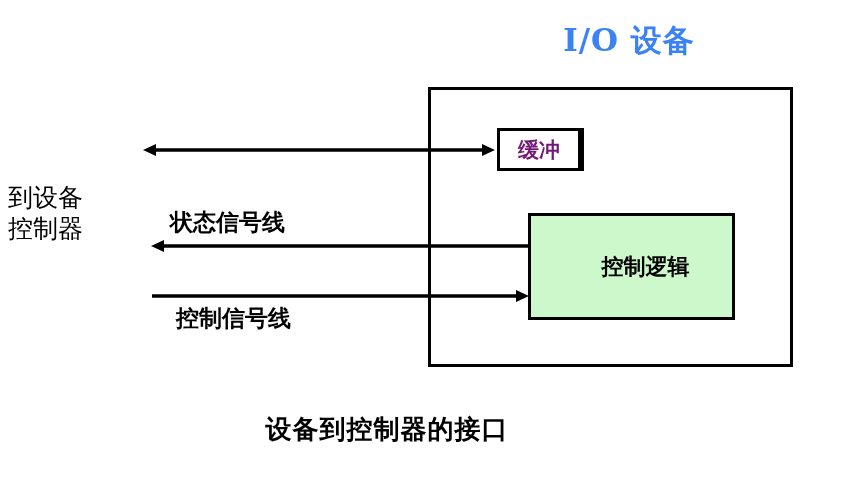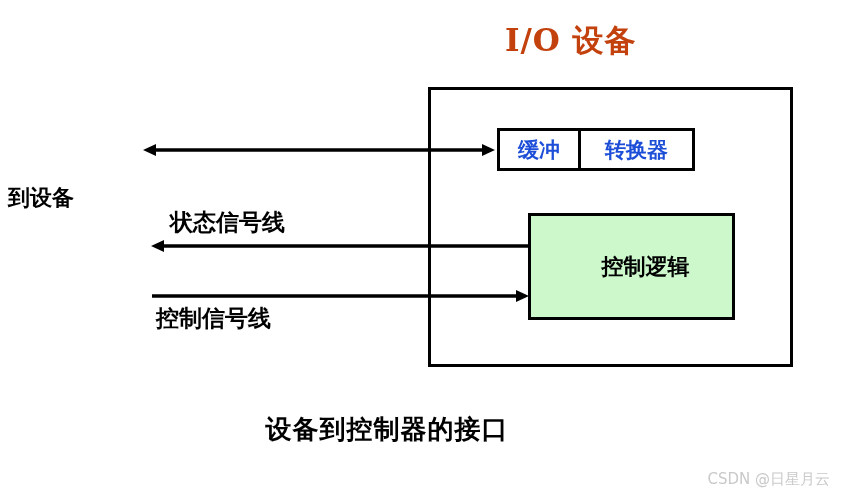--- a/index.html
+++ b/index.html
@@ -14,29 +14,29 @@
     position: relative;
     width: 842px;
     height: 495px;
     background: #ffffff;
     overflow: hidden;
   }
 
   
   #io-title {
     position: absolute;
-    left: 505px;
+    left: 519px;
     top: 20px;
     width: 220px;
-    text-align: left;
+    text-align: center;
     font-family: "DejaVu Serif", "Liberation Serif", serif;
     font-weight: bold;
     font-size: 31px;
     letter-spacing: 1px;
-    color: #c2410c;
+    color: #3b82f6;
     white-space: nowrap;
   }
 
   
   #device-box {
     position: absolute;
     left: 428px;
     top: 87px;
     width: 365px;
     height: 280px;
@@ -56,21 +56,21 @@
     box-sizing: border-box;
     background: #ffffff;
   }
   .bufcell {
     display: flex;
     align-items: center;
     justify-content: center;
     font-family: Liberation Mono, monospace;
     font-weight: bold;
     font-size: 21px;
-    color: #1d4ed8;
+    color: #701a75;
     padding: 0 21px;
     white-space: nowrap;
     box-sizing: border-box;
   }
   #buffer-cell { width: 81px; border-right: 3px solid #000000; }
   #converter-cell { width: 111px; }
 
   
   #control-logic-box {
     position: absolute;
@@ -93,39 +93,39 @@
     white-space: nowrap;
     margin-left: 28px;
   }
 
   
   #to-controller {
     position: absolute;
     left: 8px;
     top: 182px;
     font-family: "DejaVu Serif", "Liberation Serif", serif;
-    font-weight: bold;
-    font-size: 22px;
+    font-weight: normal;
+    font-size: 25px;
     line-height: 31px;
     color: #000000;
     white-space: nowrap;
   }
 
   
   .sig-label {
     position: absolute;
     font-family: "DejaVu Serif", "Liberation Serif", serif;
     font-weight: bold;
     font-size: 23px;
     color: #000000;
     white-space: nowrap;
   }
   #label-data   { left: 170px; top: 101px; }
   #label-status { left: 170px; top: 207px; font-family: Liberation Mono, monospace; }
-  #label-ctrl   { left: 156px; top: 303px; }
+  #label-ctrl   { left: 176px; top: 303px; }
 
   
   #wires {
     position: absolute;
     left: 0;
     top: 0;
     width: 842px;
     height: 495px;
     pointer-events: none;
   }
@@ -159,29 +159,29 @@
 <body>
 
 <div id="page">
 
   <div id="io-title">I/O 设备</div>
 
   <div id="device-box"></div>
 
   <div id="buffer-group">
     <div class="bufcell" id="buffer-cell">缓冲</div>
-    <div class="bufcell" id="converter-cell">转换器</div>
   </div>
 
   <div id="control-logic-box">
     <span id="control-logic-label">控制逻辑</span>
   </div>
 
   <div id="to-controller">
     <div>到设备</div>
+    <div>控制器</div>
   </div>
 
 
   <div class="sig-label" id="label-status">状态信号线</div>
 
   <div class="sig-label" id="label-ctrl">控制信号线</div>
 
   <svg id="wires" viewBox="0 0 842 495">
     <defs>
       <marker id="arrL" markerWidth="12" markerHeight="12" refX="10" refY="5" orient="auto-start-reverse" markerUnits="userSpaceOnUse">
@@ -204,15 +204,14 @@
     </g>
 
     <g>
       <line x1="152" y1="296" x2="520" y2="296" stroke="#000000" stroke-width="3.5"></line>
       <path d="M529,296 L516,290 L516,302 z" fill="#000000"></path>
     </g>
   </svg>
 
   <div id="caption">设备到控制器的接口</div>
 
-  <div id="watermark">CSDN @日星月云</div>
 
 </div>
 
 </body></html>

